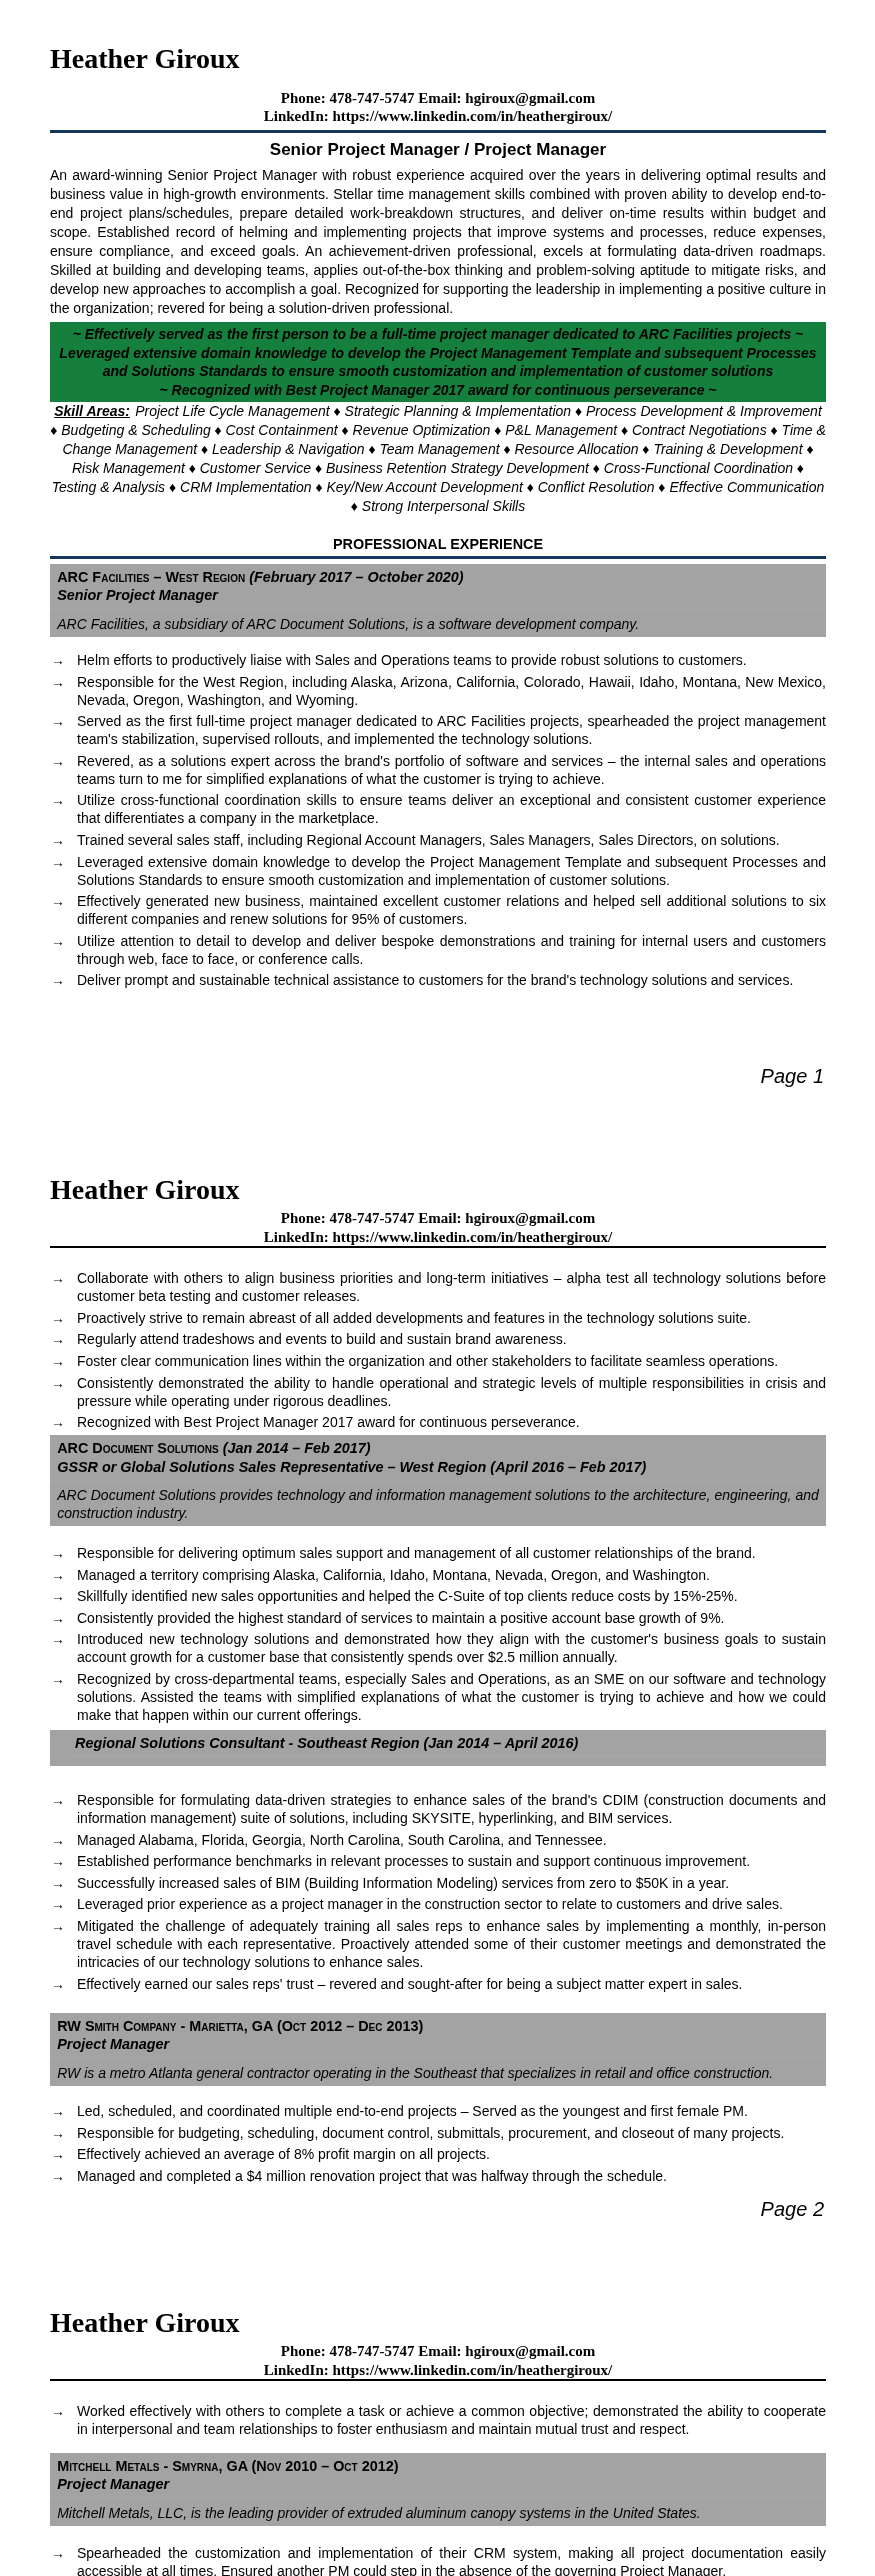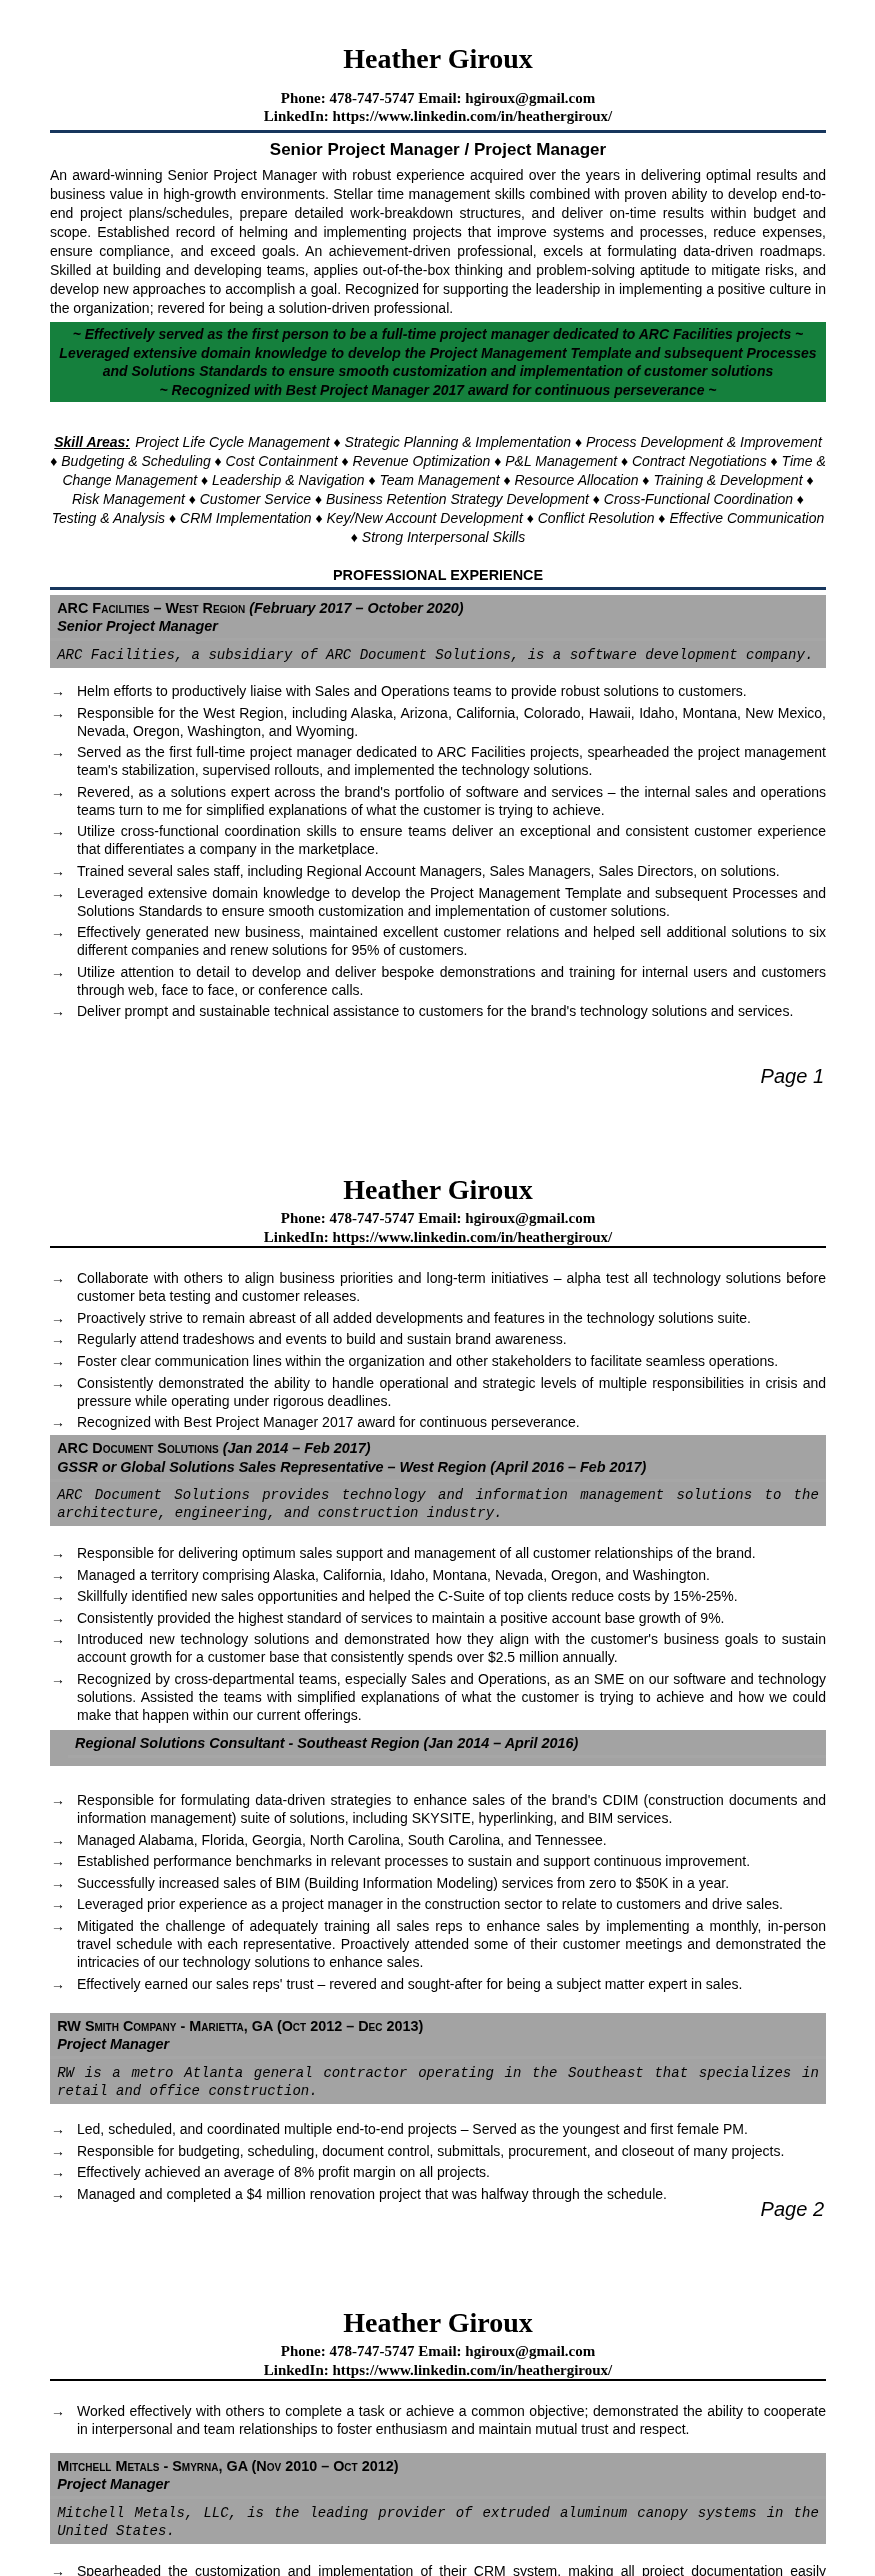--- a/index.html
+++ b/index.html
@@ -1,46 +1,46 @@
 <!DOCTYPE html>
 <html style="font-size:8.2px"><head>
 <meta charset="utf-8">
 <style>
   html,body{margin:0;padding:0;background:#ffffff;}
   #sheet{width:876px;height:3400px;background:#ffffff;color:#000;font-family:"Liberation Sans",sans-serif;}
   .page{position:relative;width:876px;height:1133px;box-sizing:border-box;padding:0 50px;overflow:hidden;}
 
   
-  .name{font-family:"Liberation Serif",serif;font-weight:bold;font-size:28px;line-height:29px;text-align:center;}
+  .name{font-family:"Liberation Serif",serif;font-weight:bold;font-size:28px;line-height:29px;}
   .p1 .name{margin-top:44px;}
   .p23 .name{margin-top:42px;}
   .contact{font-family:"Liberation Serif",serif;font-weight:bold;font-size:15px;line-height:18.5px;text-align:center;}
   .p1 .contact-block{margin-top:15.5px;}
   .p23 .contact-block{margin-top:5.2px;}
 
   .rule-navy{height:3.1px;background:#17365D;border:0;}
   .rule-black{height:1.5px;background:#000;border:0;}
   .p1 .rule-top{margin-top:4.6px;}
   .p23 .rule-top{margin-top:0px;}
 
   .role-title{margin-top:8.2px;font-size:17px;line-height:18.5px;font-weight:bold;text-align:center;}
   .summary{margin-top:6.2px;font-size:14px;line-height:19px;text-align:justify;}
   .highlight{margin-top:4.1px;background:#15803d;padding:3.1px 6.2px;font-size:14px;line-height:19px;font-weight:bold;font-style:italic;text-align:center;}
-  .skills{margin-top:31px;font-size:14px;line-height:19px;font-style:italic;text-align:center;}
+  .skills{margin-top:0;font-size:14px;line-height:19px;font-style:italic;text-align:center;}
   .skills .lbl{font-weight:bold;text-decoration:underline;margin-right:5.2px;}
   .sec-h{font-size:14.4px;line-height:16.5px;font-weight:bold;text-align:center;}
   .p1 .sec-h{margin-top:20px;}
 
   .jobbox{background:#a3a3a3;padding:4.1px 7.2px;}
   .jobbox .co{font-size:14.4px;line-height:18.5px;font-weight:bold;}
   .sc{font-variant:small-caps;}
   .dt{font-style:italic;margin-left:4.1px;}
   .jobsub{font-size:14.4px;line-height:18.5px;font-weight:bold;font-style:italic;}
   .jobsep{height:2.6px;background:#A6A6A6;margin:2.6px -7.2px;}
-  .jobdesc{font-size:14px;line-height:18px;font-style:italic;padding-top:2.1px;text-align:justify;font-family:Liberation Mono, monospace;}
+  .jobdesc{font-size:14px;line-height:18px;font-style:italic;padding-top:2.1px;text-align:justify;}
 
   .bullets{margin:0;}
   .bullet{position:relative;padding-left:27px;font-size:14px;line-height:18px;text-align:justify;margin-bottom:3.6px;}
   .bullet .arrow{position:absolute;left:1px;top:0;}
 
   .page-label{position:absolute;top:1065px;right:52px;font-size:20px;font-style:italic;}
 
   
   .p1 .jobbox{margin-top:4.6px;}
   .p1 .bullets{margin-top:14.4px;}

